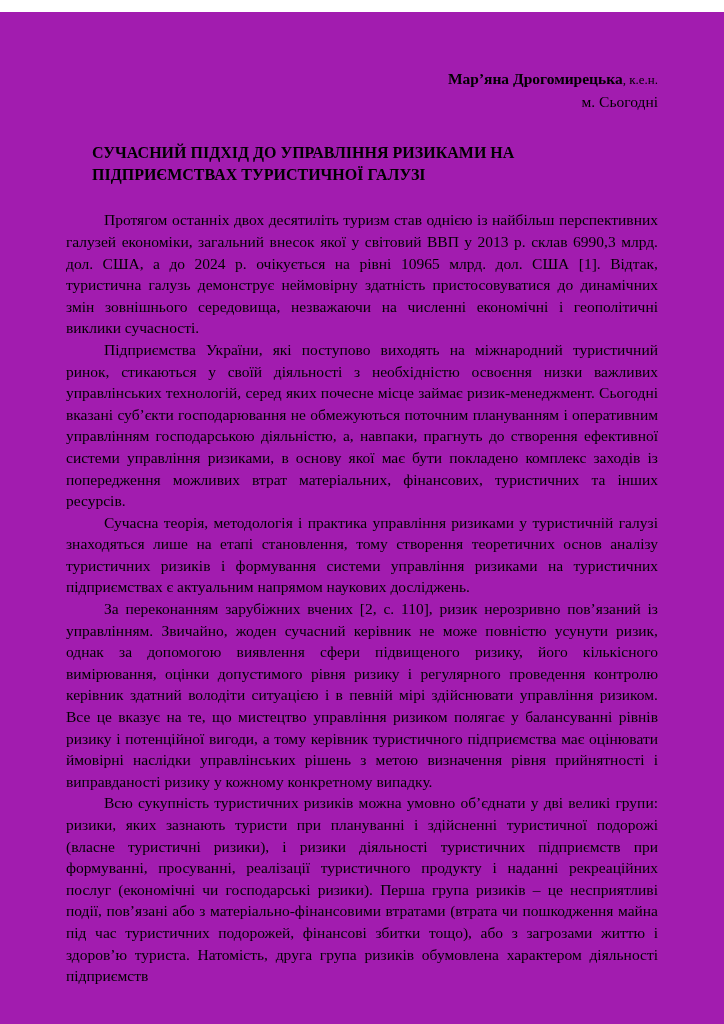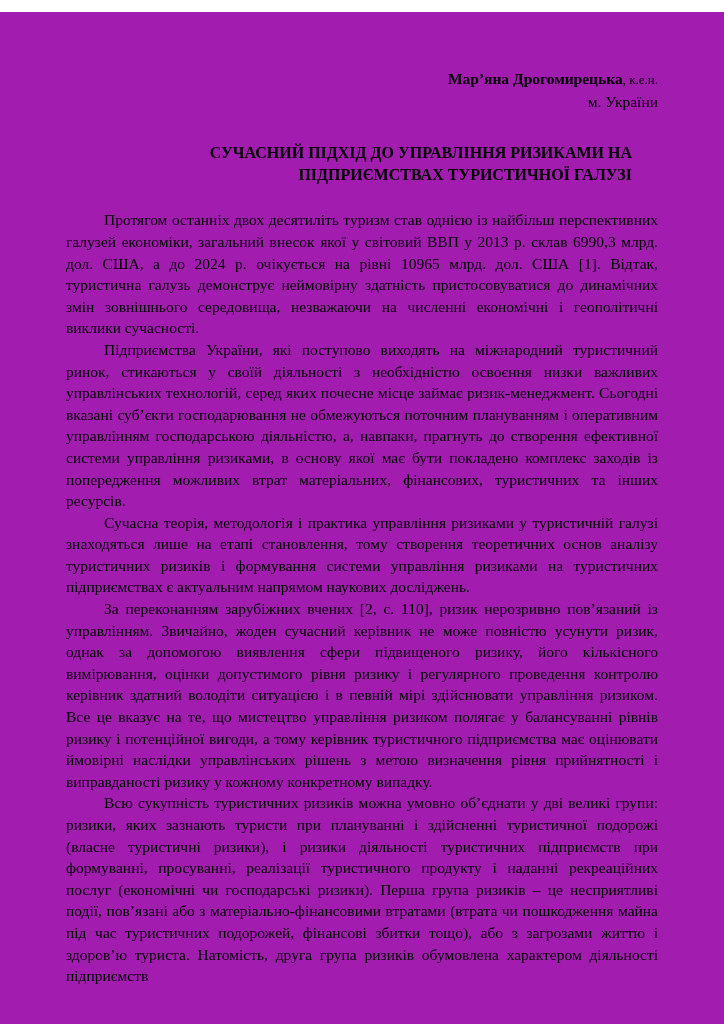--- a/index.html
+++ b/index.html
@@ -30,39 +30,39 @@
   .author-name {
     font-weight: bold;
   }
   .author-degree {
     font-size: 13px;
     font-weight: normal;
   }
   .title {
     font-size: 16px;
     font-weight: bold;
-    text-align: right;
+    text-align: left;
     max-width: 540px;
     margin: 30px auto 24px auto;
     line-height: 21.6px;
   }
   .body p {
     margin: 0;
     text-align: justify;
     text-indent: 38px;
   }
 </style>
 </head>
 <body>
 
 <div class="page">
 
   <div class="byline">
     <div class="byline-line"><span class="author-name">Мар’яна Дрогомирецька</span><span class="author-degree">, к.е.н.</span></div>
-    <div class="byline-line">м. України</div>
+    <div class="byline-line">м. Сьогодні</div>
   </div>
 
   <h1 class="title">СУЧАСНИЙ ПІДХІД ДО УПРАВЛІННЯ РИЗИКАМИ НА ПІДПРИЄМСТВАХ ТУРИСТИЧНОЇ ГАЛУЗІ</h1>
 
   <div class="body">
     <p>Протягом останніх двох десятиліть туризм став однією із найбільш перспективних галузей економіки, загальний внесок якої у світовий ВВП у 2013 р. склав 6990,3 млрд. дол. США, а до 2024 р. очікується на рівні 10965 млрд. дол. США [1]. Відтак, туристична галузь демонструє неймовірну здатність пристосовуватися до динамічних змін зовнішнього середовища, незважаючи на численні економічні і геополітичні виклики сучасності.</p>
     <p>Підприємства України, які поступово виходять на міжнародний туристичний ринок, стикаються у своїй діяльності з необхідністю освоєння низки важливих управлінських технологій, серед яких почесне місце займає ризик-менеджмент. Сьогодні вказані суб’єкти господарювання не обмежуються поточним плануванням і оперативним управлінням господарською діяльністю, а, навпаки, прагнуть до створення ефективної системи управління ризиками, в основу якої має бути покладено комплекс заходів із попередження можливих втрат матеріальних, фінансових, туристичних та інших ресурсів.</p>
     <p>Сучасна теорія, методологія і практика управління ризиками у туристичній галузі знаходяться лише на етапі становлення, тому створення теоретичних основ аналізу туристичних ризиків і формування системи управління ризиками на туристичних підприємствах є актуальним напрямом наукових досліджень.</p>
     <p>За переконанням зарубіжних вчених [2, с. 110], ризик нерозривно пов’язаний із управлінням. Звичайно, жоден сучасний керівник не може повністю усунути ризик, однак за допомогою виявлення сфери підвищеного ризику, його кількісного вимірювання, оцінки допустимого рівня ризику і регулярного проведення контролю керівник здатний володіти ситуацією і в певній мірі здійснювати управління ризиком. Все це вказує на те, що мистецтво управління ризиком полягає у балансуванні рівнів ризику і потенційної вигоди, а тому керівник туристичного підприємства має оцінювати ймовірні наслідки управлінських рішень з метою визначення рівня прийнятності і виправданості ризику у кожному конкретному випадку.</p>
     <p>Всю сукупність туристичних ризиків можна умовно об’єднати у дві великі групи: ризики, яких зазнають туристи при плануванні і здійсненні туристичної подорожі (власне туристичні ризики), і ризики діяльності туристичних підприємств при формуванні, просуванні, реалізації туристичного продукту і наданні рекреаційних послуг (економічні чи господарські ризики). Перша група ризиків – це несприятливі події, пов’язані або з матеріально-фінансовими втратами (втрата чи пошкодження майна під час туристичних подорожей, фінансові збитки тощо), або з загрозами життю і здоров’ю туриста. Натомість, друга група ризиків обумовлена характером діяльності підприємств</p>

